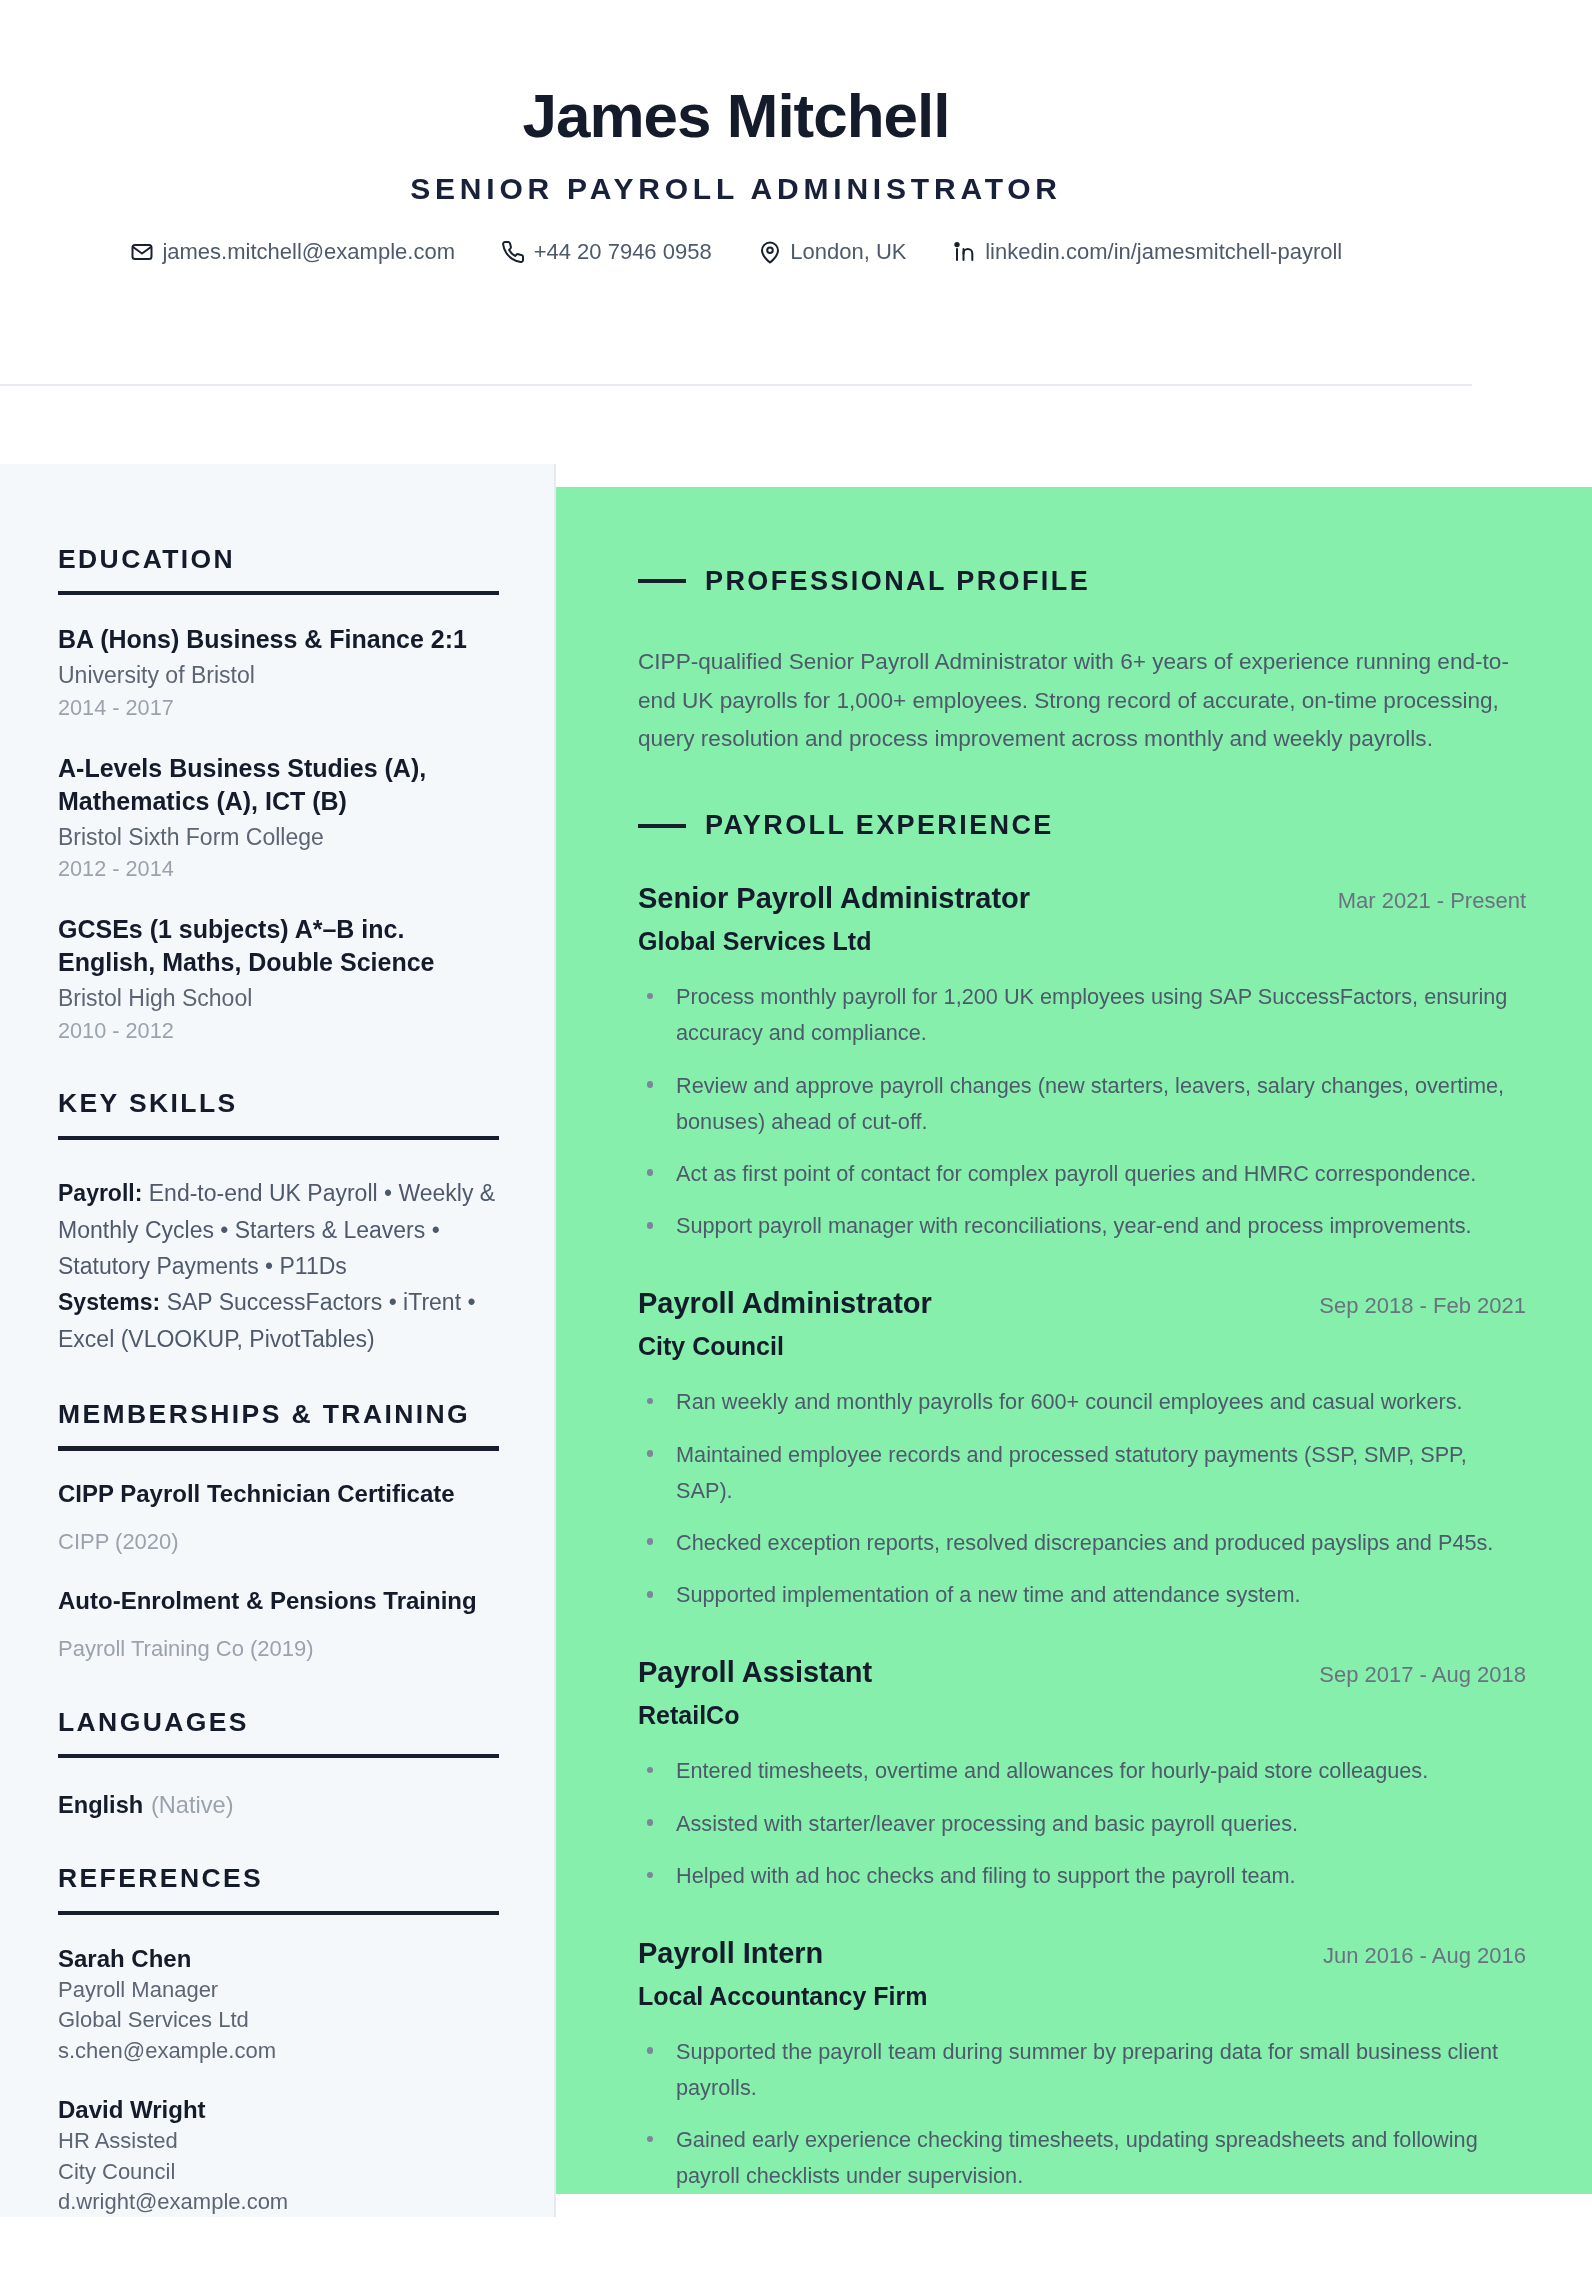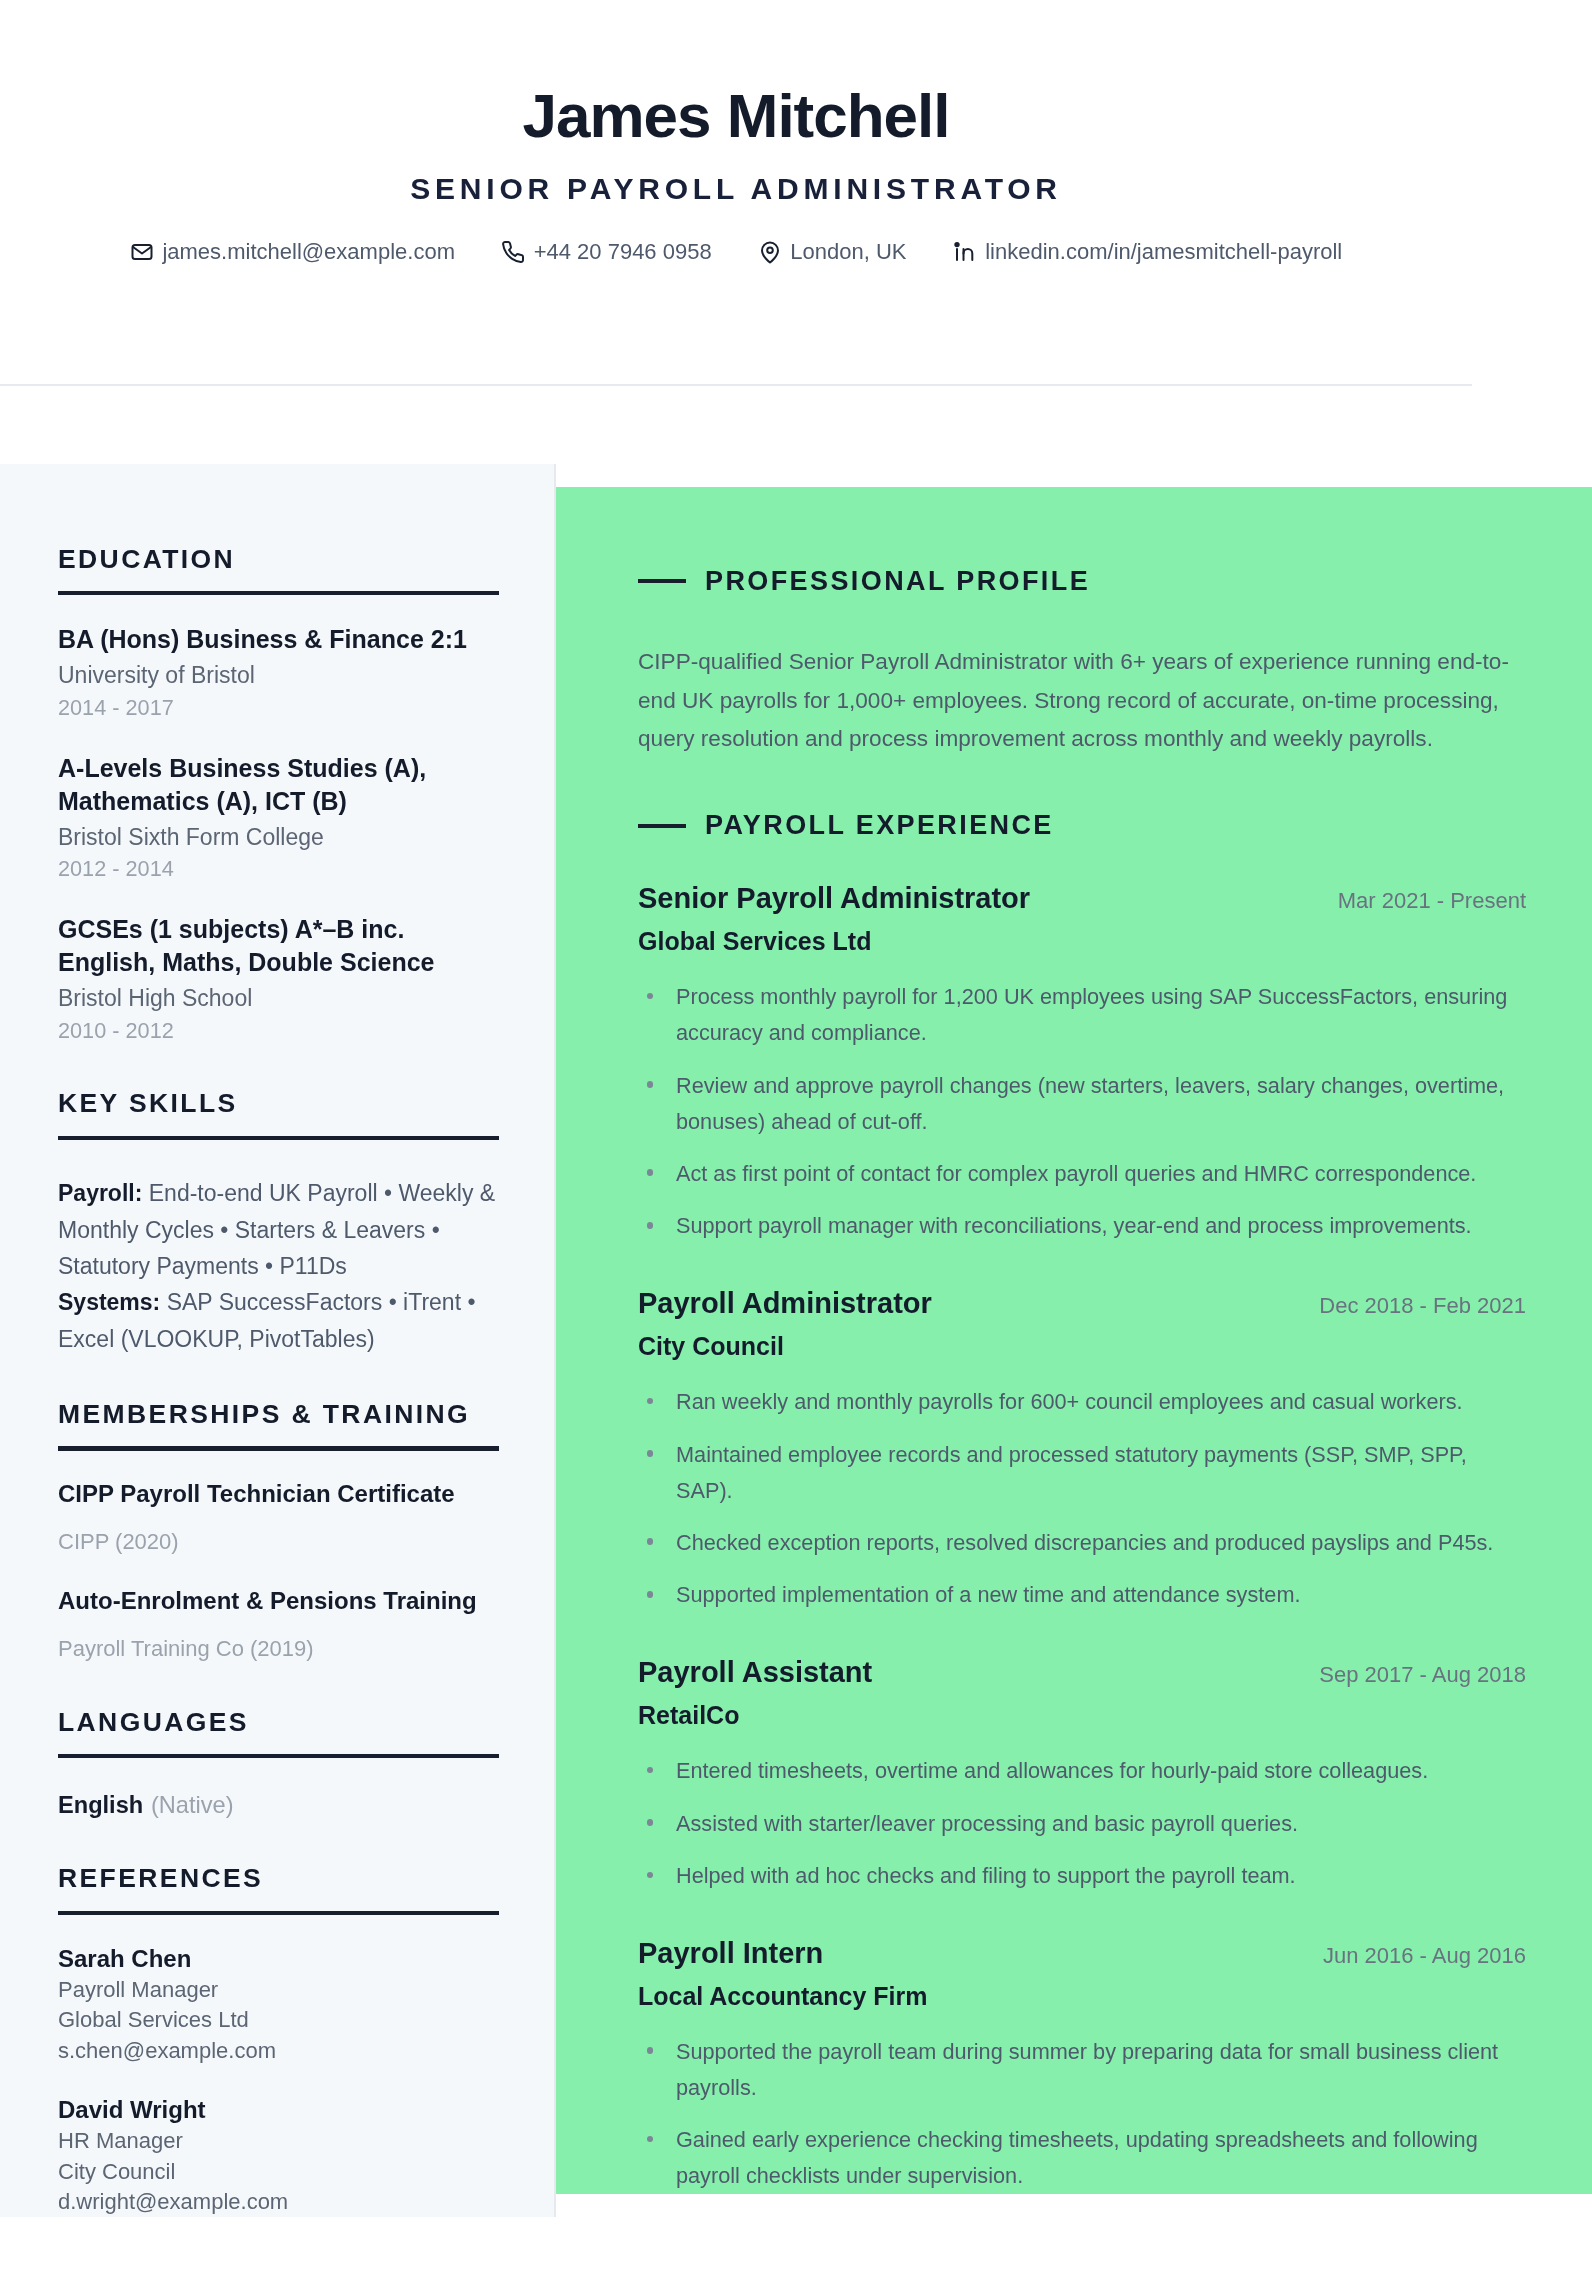--- a/index.html
+++ b/index.html
@@ -222,21 +222,21 @@
           <div class="sb-head">REFERENCES</div>
           <div class="sb-rule"></div>
           <div class="ref-item">
             <div class="ref-name">Sarah Chen</div>
             <div class="ref-line">Payroll Manager</div>
             <div class="ref-line">Global Services Ltd</div>
             <div class="ref-line">s.chen@example.com</div>
           </div>
           <div class="ref-item">
             <div class="ref-name">David Wright</div>
-            <div class="ref-line">HR Manager</div>
+            <div class="ref-line">HR Assisted</div>
             <div class="ref-line">City Council</div>
             <div class="ref-line">d.wright@example.com</div>
           </div>
         </section>
 
       </div>
     </aside>
 
     <main class="main">
 
@@ -264,21 +264,21 @@
             <li><span class="dot"></span><span>Process monthly payroll for 1,200 UK employees using SAP SuccessFactors, ensuring accuracy and compliance.</span></li>
             <li><span class="dot"></span><span>Review and approve payroll changes (new starters, leavers, salary changes, overtime, bonuses) ahead of cut-off.</span></li>
             <li><span class="dot"></span><span>Act as first point of contact for complex payroll queries and HMRC correspondence.</span></li>
             <li><span class="dot"></span><span>Support payroll manager with reconciliations, year-end and process improvements.</span></li>
           </ul>
         </div>
 
         <div class="job">
           <div class="job-top">
             <span class="job-title">Payroll Administrator</span>
-            <span class="job-dates">Dec 2018 - Feb 2021</span>
+            <span class="job-dates">Sep 2018 - Feb 2021</span>
           </div>
           <div class="job-org">City Council</div>
           <ul class="job-bullets">
             <li><span class="dot"></span><span>Ran weekly and monthly payrolls for 600+ council employees and casual workers.</span></li>
             <li><span class="dot"></span><span>Maintained employee records and processed statutory payments (SSP, SMP, SPP, SAP).</span></li>
             <li><span class="dot"></span><span>Checked exception reports, resolved discrepancies and produced payslips and P45s.</span></li>
             <li><span class="dot"></span><span>Supported implementation of a new time and attendance system.</span></li>
           </ul>
         </div>
 

